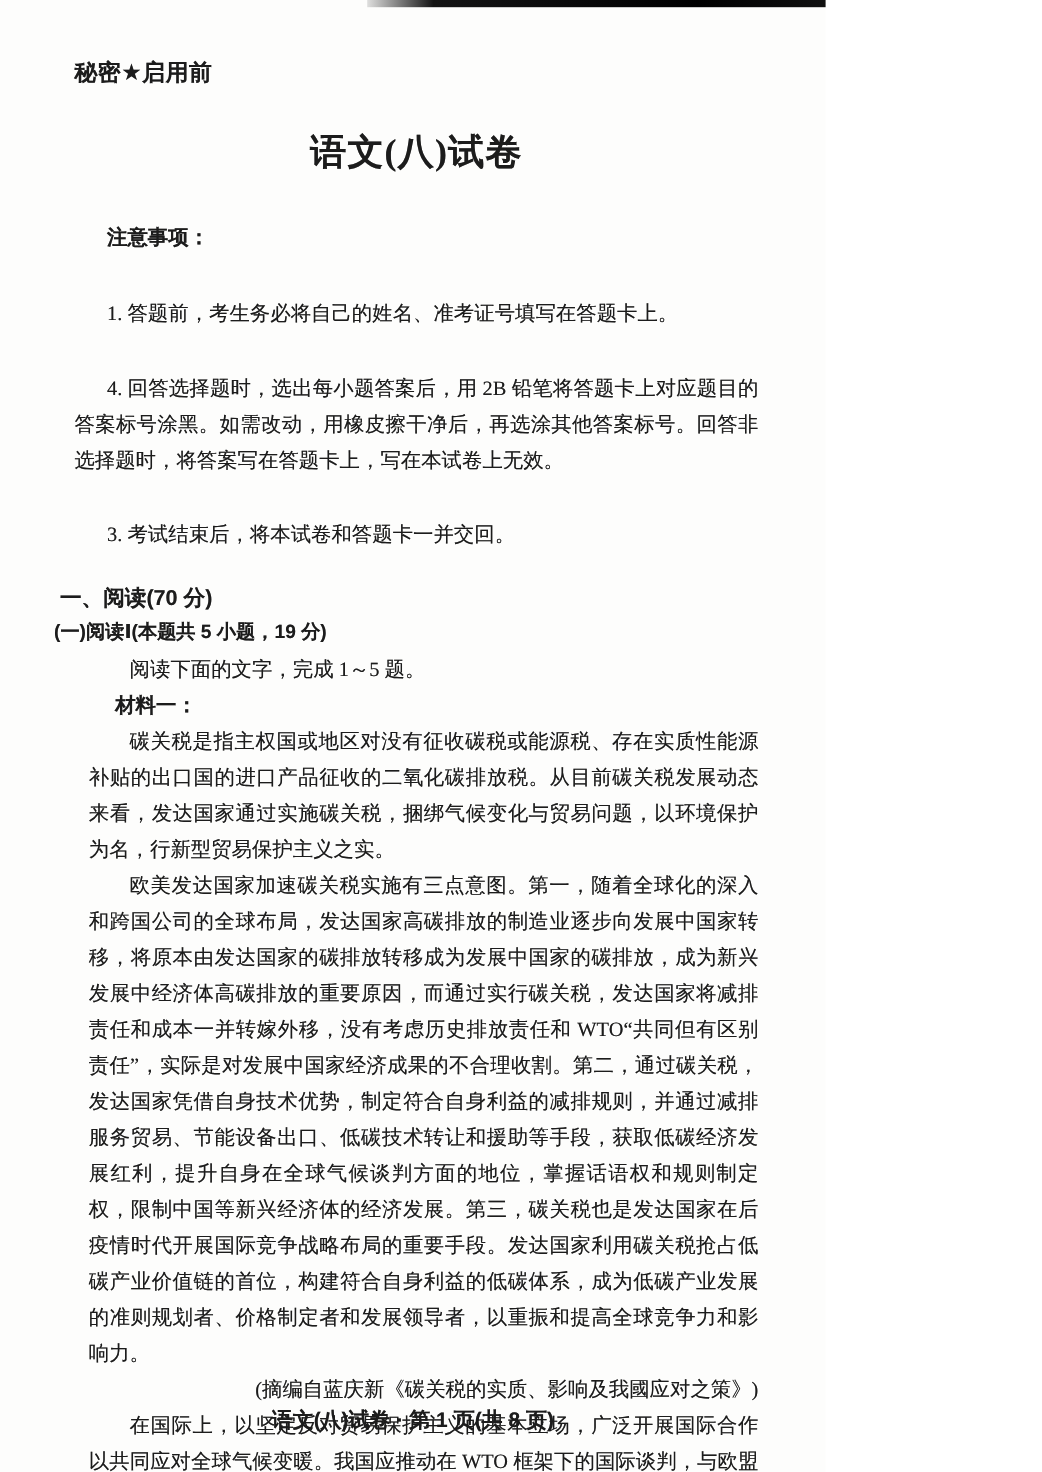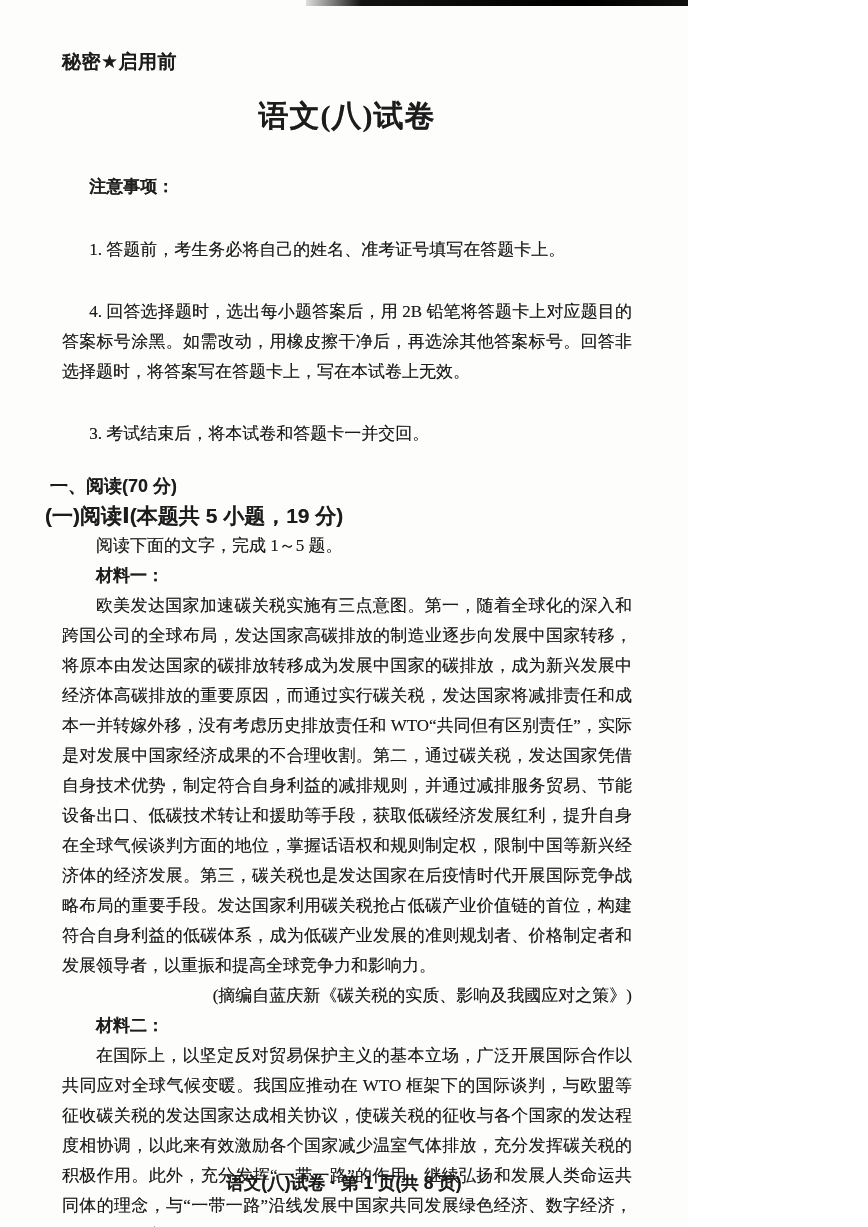--- a/index.html
+++ b/index.html
@@ -18,44 +18,44 @@
   }
   .scan-bar{
     position:absolute;top:0;left:306px;width:552px;height:6px;
     background:linear-gradient(to right,rgba(50,50,50,.15),#141414 10%,#000 50%,#1a1a1a 80%,rgba(70,70,70,.5));
   }
   .classification{
     font-family:"Liberation Sans","DejaVu Sans",sans-serif;
     font-weight:bold;font-size:19px;line-height:23px;letter-spacing:.5px;
   }
   .title{
-    margin:22px 0 0 0;
+    margin:34px 0 0 0;
     text-align:center;
     font-size:30px;line-height:42px;
     font-weight:bold;letter-spacing:1px;
     font-family:"Liberation Serif","DejaVu Serif",serif;
   }
   p{margin:0;}
   .notice{margin-top:36px;}
   .notice-heading{
     font-family:Liberation Mono, monospace;
     font-weight:bold;text-indent:1.6em;
   }
   .notice-item{text-indent:1.6em;text-align:justify;margin-top:32px;}
   .section-title{
     margin:22px 0 0 -12px;
     font-family:"Liberation Sans","DejaVu Sans",sans-serif;
     font-weight:bold;font-size:18px;line-height:30px;
   }
   .subsection-title{
     margin:0 0 0 -17px;
     font-family:"Liberation Sans","DejaVu Sans",sans-serif;
-    font-weight:bold;font-size:21px;line-height:30px;
+    font-weight:bold;font-size:16px;line-height:30px;
   }
-  .body-par{text-indent:2em;text-align:justify;}
+  .body-par{text-indent:2em;text-align:justify;margin-left:12px;}
   .material-label{
     font-family:"Liberation Sans","DejaVu Sans",sans-serif;
     font-weight:bold;text-indent:2em;
   }
   .attribution{text-align:right;}
   .page-footer{
     position:absolute;top:1170px;left:0;width:100%;
     text-align:center;
     font-family:"Liberation Sans","DejaVu Sans",sans-serif;
     font-weight:bold;font-size:17.5px;line-height:26px;
@@ -78,22 +78,22 @@
     <p class="notice-item">4. 回答选择题时，选出每小题答案后，用 2B 铅笔将答题卡上对应题目的答案标号涂黑。如需改动，用橡皮擦干净后，再选涂其他答案标号。回答非选择题时，将答案写在答题卡上，写在本试卷上无效。</p>
     <p class="notice-item">3. 考试结束后，将本试卷和答题卡一并交回。</p>
   </section>
 
   <section>
     <h2 class="section-title">一、阅读(70 分)</h2>
     <h3 class="subsection-title">(一)阅读Ⅰ(本题共 5 小题，19 分)</h3>
     <p class="body-par">阅读下面的文字，完成 1～5 题。</p>
 
     <p class="material-label">材料一：</p>
+    <p class="body-par">碳关税是指主权国或地区对没有征收碳税或能源税、存在实质性能源补贴的出口国的进口产品征收的二氧化碳排放税。从目前碳关税发展动态来看，发达国家通过实施碳关税，捆绑气候变化与贸易问题，以环境保护为名，行新型贸易保护主义之实。</p>
     <p class="body-par">欧美发达国家加速碳关税实施有三点意图。第一，随着全球化的深入和跨国公司的全球布局，发达国家高碳排放的制造业逐步向发展中国家转移，将原本由发达国家的碳排放转移成为发展中国家的碳排放，成为新兴发展中经济体高碳排放的重要原因，而通过实行碳关税，发达国家将减排责任和成本一并转嫁外移，没有考虑历史排放责任和 WTO“共同但有区别责任”，实际是对发展中国家经济成果的不合理收割。第二，通过碳关税，发达国家凭借自身技术优势，制定符合自身利益的减排规则，并通过减排服务贸易、节能设备出口、低碳技术转让和援助等手段，获取低碳经济发展红利，提升自身在全球气候谈判方面的地位，掌握话语权和规则制定权，限制中国等新兴经济体的经济发展。第三，碳关税也是发达国家在后疫情时代开展国际竞争战略布局的重要手段。发达国家利用碳关税抢占低碳产业价值链的首位，构建符合自身利益的低碳体系，成为低碳产业发展的准则规划者、价格制定者和发展领导者，以重振和提高全球竞争力和影响力。</p>
     <p class="attribution">(摘编自蓝庆新《碳关税的实质、影响及我國应对之策》)</p>
 
-    <p class="material-label">材料二：</p>
     <p class="body-par">在国际上，以坚定反对贸易保护主义的基本立场，广泛开展国际合作以共同应对全球气候变暖。我国应推动在 WTO 框架下的国际谈判，与欧盟等征收碳关税的发达国家达成相关协议，使碳关税的征收与各个国家的发达程度相协调，以此来有效激励各个国家减少温室气体排放，充分发挥碳关税的积极作用。此外，充分发挥“一带一路”的作用，继续弘扬和发展人类命运共同体的理念，与“一带一路”沿线发展中国家共同发展绿色经济、数字经济，带动沿线国家减少碳排放量，以此来</p>
   </section>
 
   <footer class="page-footer">语文(八)试卷 · 第 1 页(共 8 页)</footer>
 
 </div>
 
 </body></html>

